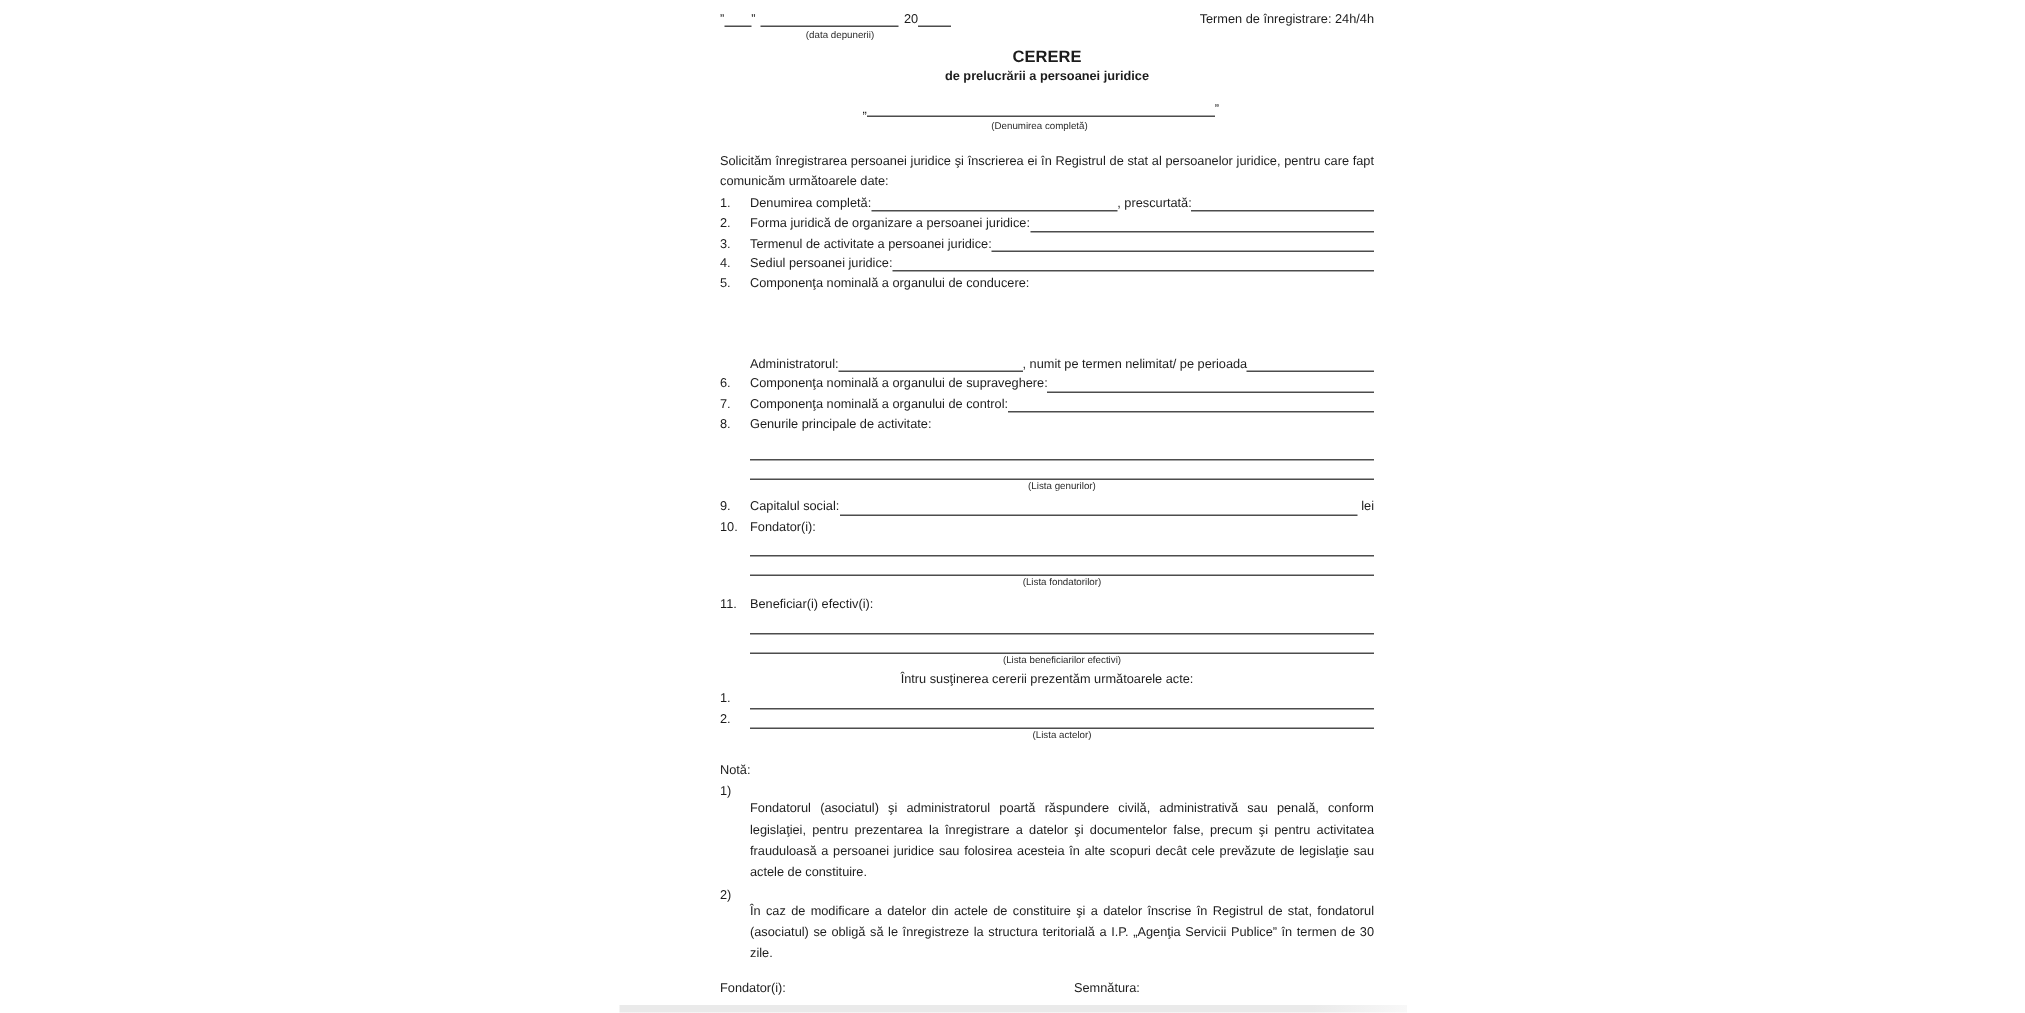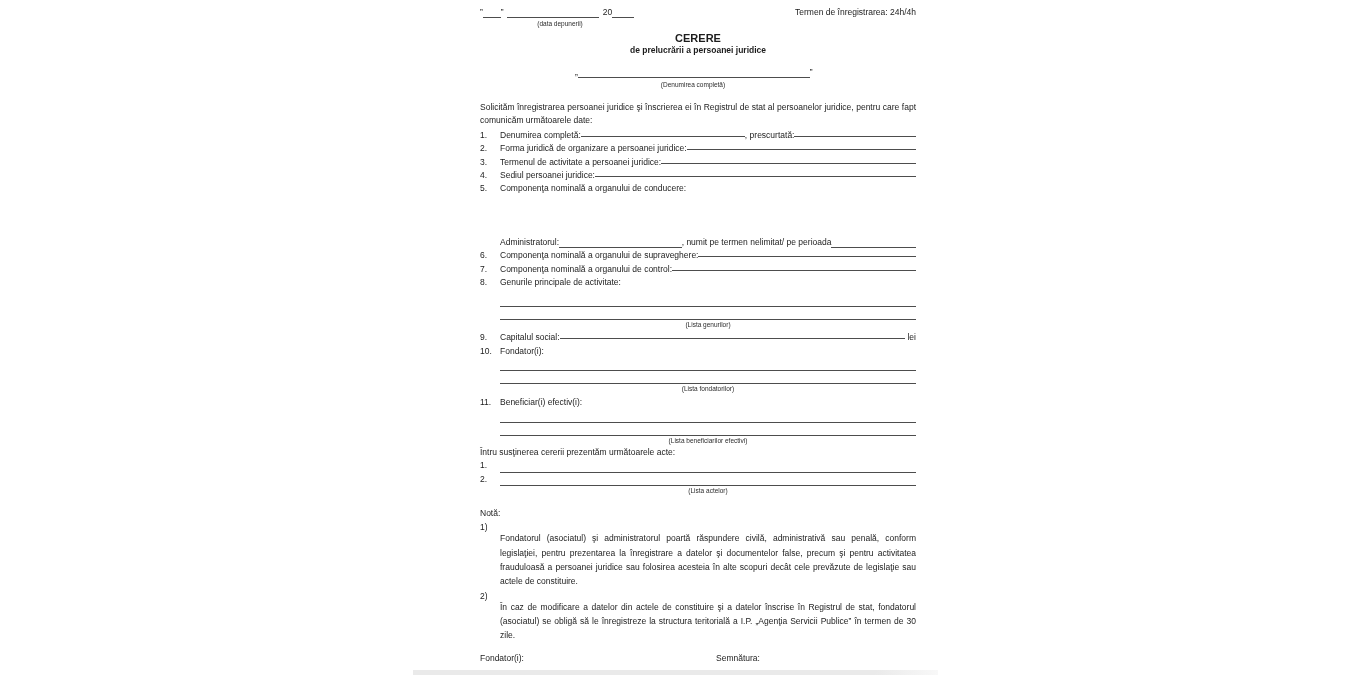--- a/index.html
+++ b/index.html
@@ -22,32 +22,32 @@
 
   .name-row { margin-top:12px; margin-left:95px; display:flex; align-items:flex-end; height:11px; }
   .w232 { width:232px; }
   .name-caption { margin-left:95px; width:236px; text-align:center; margin-top:2px; }
 
   .intro { margin-top:12px; text-align:justify; }
 
   .list { margin-top:1px; }
   .li { display:flex; align-items:flex-end; min-height:13.4px; }
   .num { width:20px; flex:none; }
-  .li-content { flex:1; display:flex; align-items:flex-start; white-space:nowrap; }
+  .li-content { flex:1; display:flex; align-items:flex-end; white-space:nowrap; }
   .grow { flex:1 1 0; }
   .g135 { flex:1.35 1 0; }
   .g145 { flex:1.45 1 0; }
   .sub { margin-left:20px; display:flex; align-items:flex-end; min-height:13.4px; white-space:nowrap;margin-top:40px; }
   .lei { margin-left:2px; }
 
   .fill-line { margin-left:20px; border-bottom:1px solid #4d4d4d; }
   .h18 { height:18px; } .h13 { height:13px; }
   .line-caption { margin-left:20px; width:416px; text-align:center; margin-top:1px; }
 
-  .acts-intro { margin-top:1px; }
+  .acts-intro { margin-top:1px;text-align:center; }
   .act-row { display:flex; align-items:flex-end; min-height:13.4px; }
   .act-row .fill-line { flex:1; margin-left:0; height:12px; }
   .act-row .num { width:20px; }
 
   .consent { margin-top:14px; }
   .nota-title { margin-top:12px; }
   .nota-item { display:flex; margin-top:1px; }
   .nota-item .num { width:20px; flex:none; }
   .nota-item p { flex:1; text-align:justify; line-height:14.3px;margin-top:10px; }
 
@@ -67,21 +67,21 @@
 
   <div class="head-row">
     <div class="date-part">
       <span>”</span>
         <span class="blank w18"></span>
         <span>”</span>
         <span class="blank w92"></span>
         <span class="yr">20</span>
         <span class="blank w22"></span>
     </div>
-    <div class="term">Termen de înregistrarea: 24h/4h</div>
+    <div class="term">Termen de înregistrare: 24h/4h</div>
   </div>
   <div class="caption date-caption">(data depunerii)</div>
 
   <div class="title">CERERE</div>
   <div class="subtitle">de prelucrării a persoanei juridice</div>
 
   <div class="name-row">
     <span>„</span>
       <span class="blank w232"></span>
       <span>”</span>

